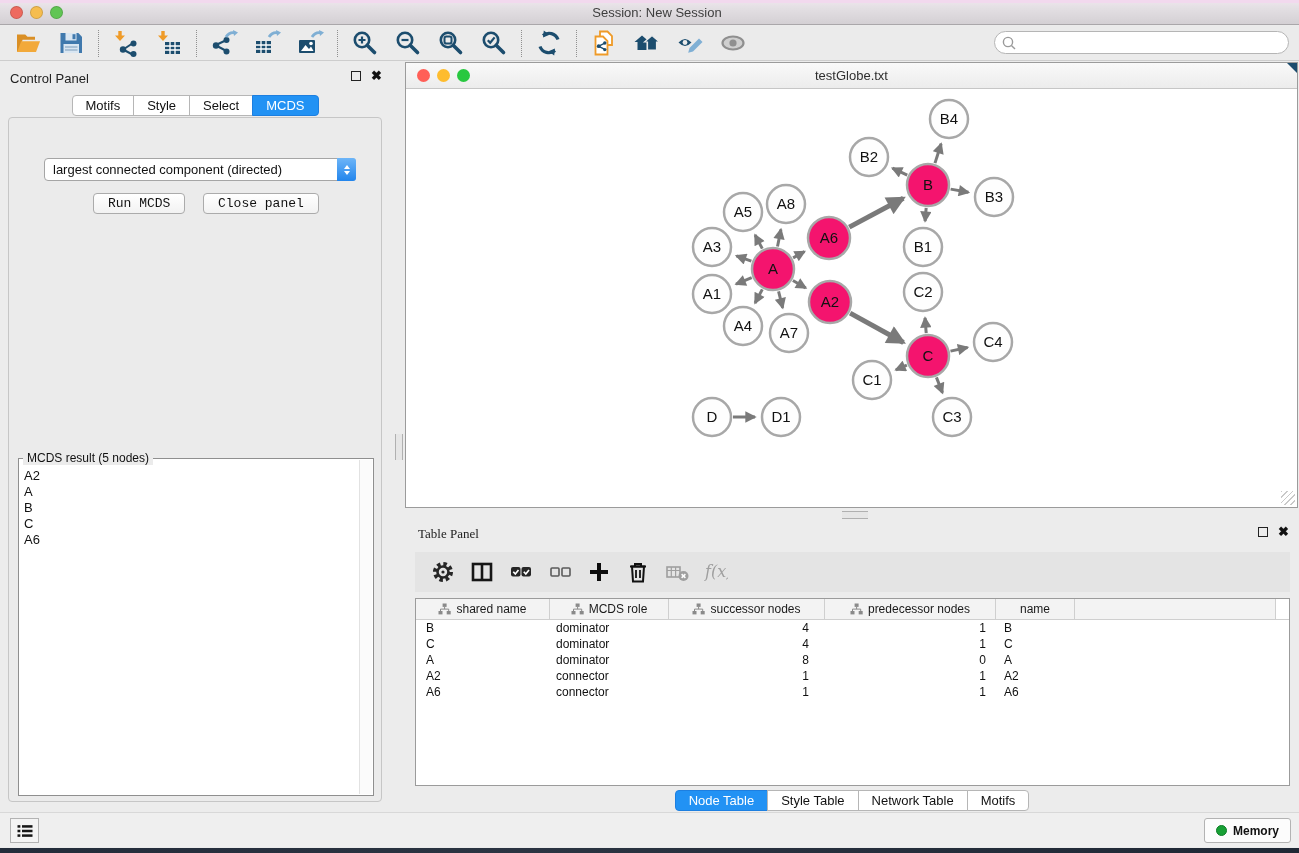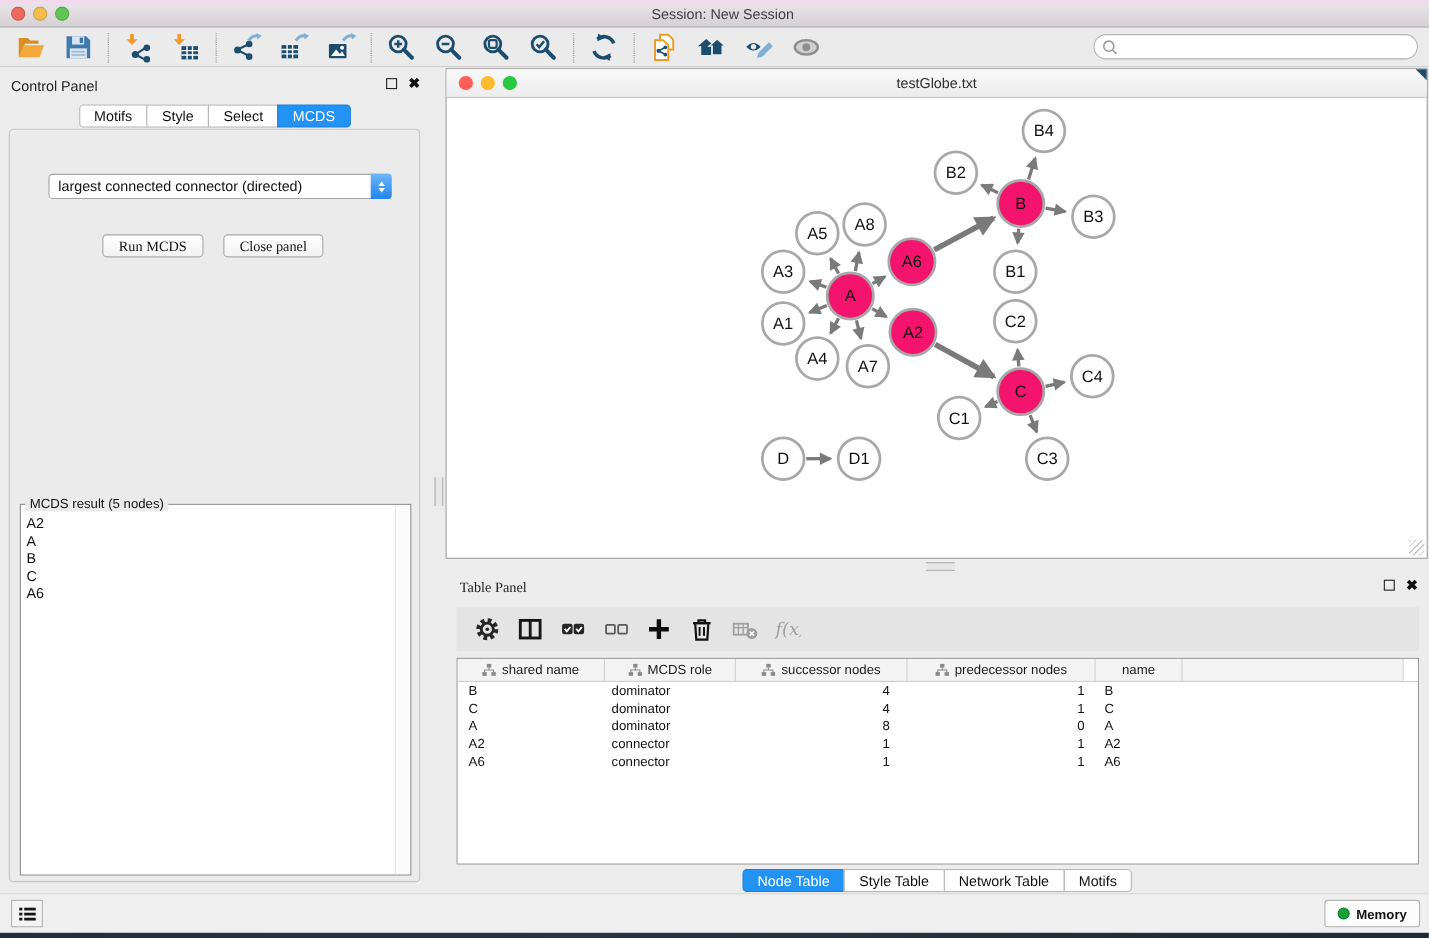--- a/index.html
+++ b/index.html
@@ -44,21 +44,21 @@
   .opt-label { position:absolute; top:20px; left:0; width:100%; text-align:center; font-size:13px; color:#111; }
   .dropdown { position:absolute; left:35px; top:40px; width:312px; height:23px; background:#fff;
     border:1px solid #a5a5a5; border-radius:4px; display:flex; align-items:center; }
   .dd-text { flex:1; font-size:13px; color:#111; padding-left:8px; white-space:nowrap; overflow:hidden; }
   .dd-stepper { width:19px; height:23px; margin:-1px; background:linear-gradient(#6db5f8,#2285ec);
     border-radius:3px; border-top-left-radius:0; border-bottom-left-radius:0;
     display:flex; flex-direction:column; align-items:center; justify-content:center; gap:2px; }
   .dd-up { width:0; height:0; border-left:3.5px solid transparent; border-right:3.5px solid transparent; border-bottom:4px solid #fff; }
   .dd-down { width:0; height:0; border-left:3.5px solid transparent; border-right:3.5px solid transparent; border-top:4px solid #fff; }
   .btn { background:linear-gradient(#ffffff,#f2f2f2); border:1px solid #ababab; border-radius:4px;
-    font-size:13px; height:21px; padding:0 14px; color:#111; font-family:Liberation Serif, serif;margin-top:20px; }
+    font-size:13px; height:21px; padding:0 14px; color:#111; font-family:Liberation Mono, monospace; }
   .btn-run { position:absolute; left:84px; top:75px; }
   .btn-close { position:absolute; left:194px; top:75px; }
   .result-box { position:absolute; left:9px; top:340px; width:356px; height:338px;
     border:1px solid #8f8f8f; background:#ffffff; }
   .result-legend { position:absolute; top:-8px; left:4px; background:#ebebeb; padding:0 4px; font-size:12px; color:#111; }
   .result-list { position:absolute; inset:1px 15px 1px 1px; overflow:hidden; padding-top:8px; }
   .result-item { font-size:13px; line-height:16px; padding-left:4px; color:#111; }
   .result-scroll { position:absolute; top:1px; right:1px; bottom:1px; width:13px; background:#fbfbfb; border-left:1px solid #e2e2e2; }
 
   
@@ -290,21 +290,21 @@
     <span class="close-btn">✖</span>
   </div>
   <div class="cp-tabs seg-tabs">
       <span class="tab">Motifs</span>
       <span class="tab">Style</span>
       <span class="tab">Select</span>
       <span class="tab active">MCDS</span>
     </div>
   <div class="cp-content">
     <div class="dropdown">
-      <span class="dd-text">largest connected connector (directed)</span>
+      <span class="dd-text">largest connected component (directed)</span>
       <span class="dd-stepper">
           <span class="dd-up"></span>
           <span class="dd-down"></span>
         </span>
     </div>
     <button class="btn btn-run">Run MCDS</button>
     <button class="btn btn-close">Close panel</button>
     <div class="result-box">
       <span class="result-legend">MCDS result (5 nodes)</span>
       <div class="result-list">

